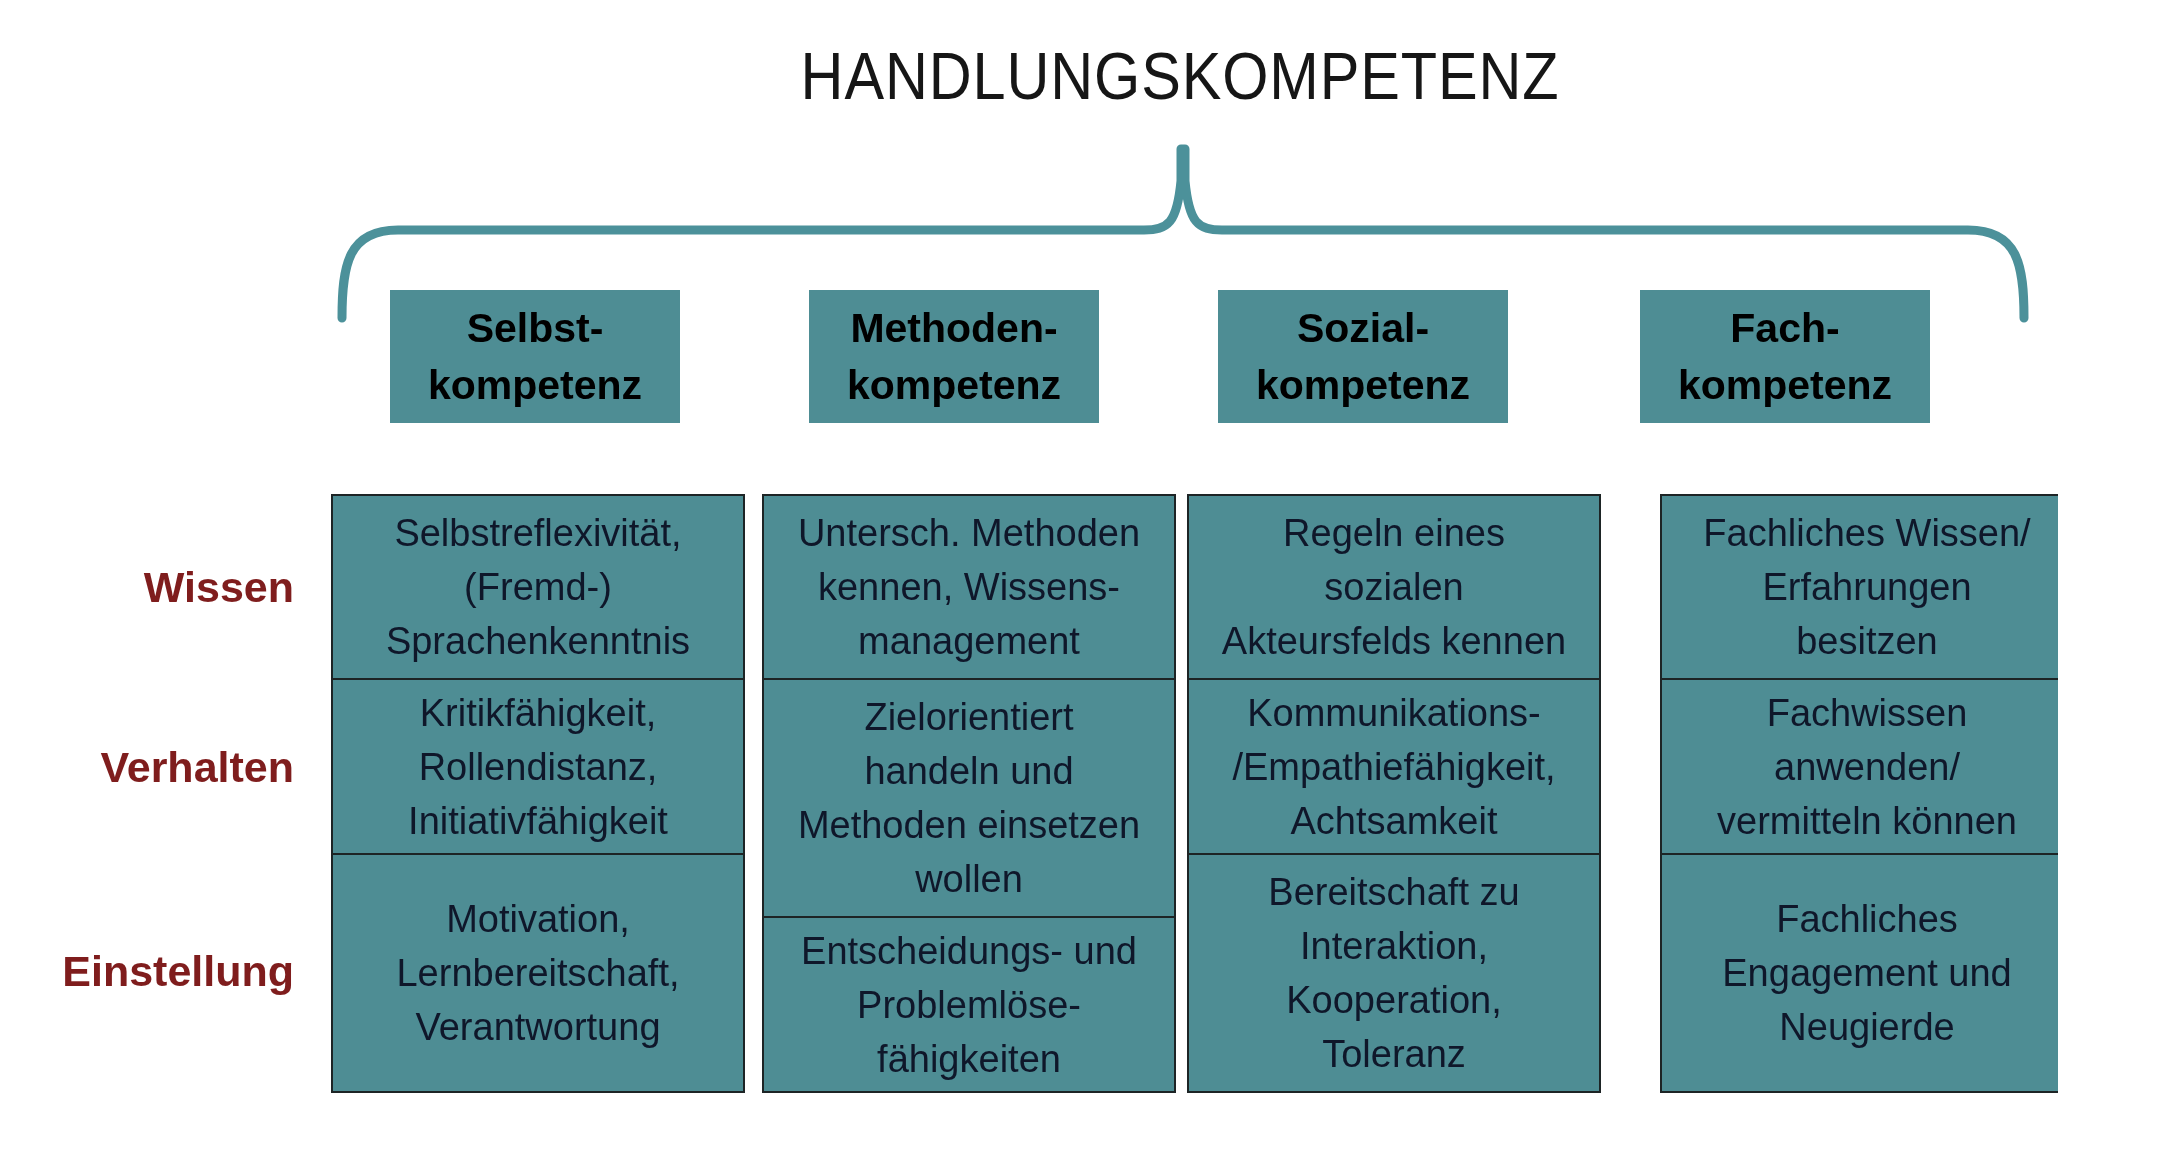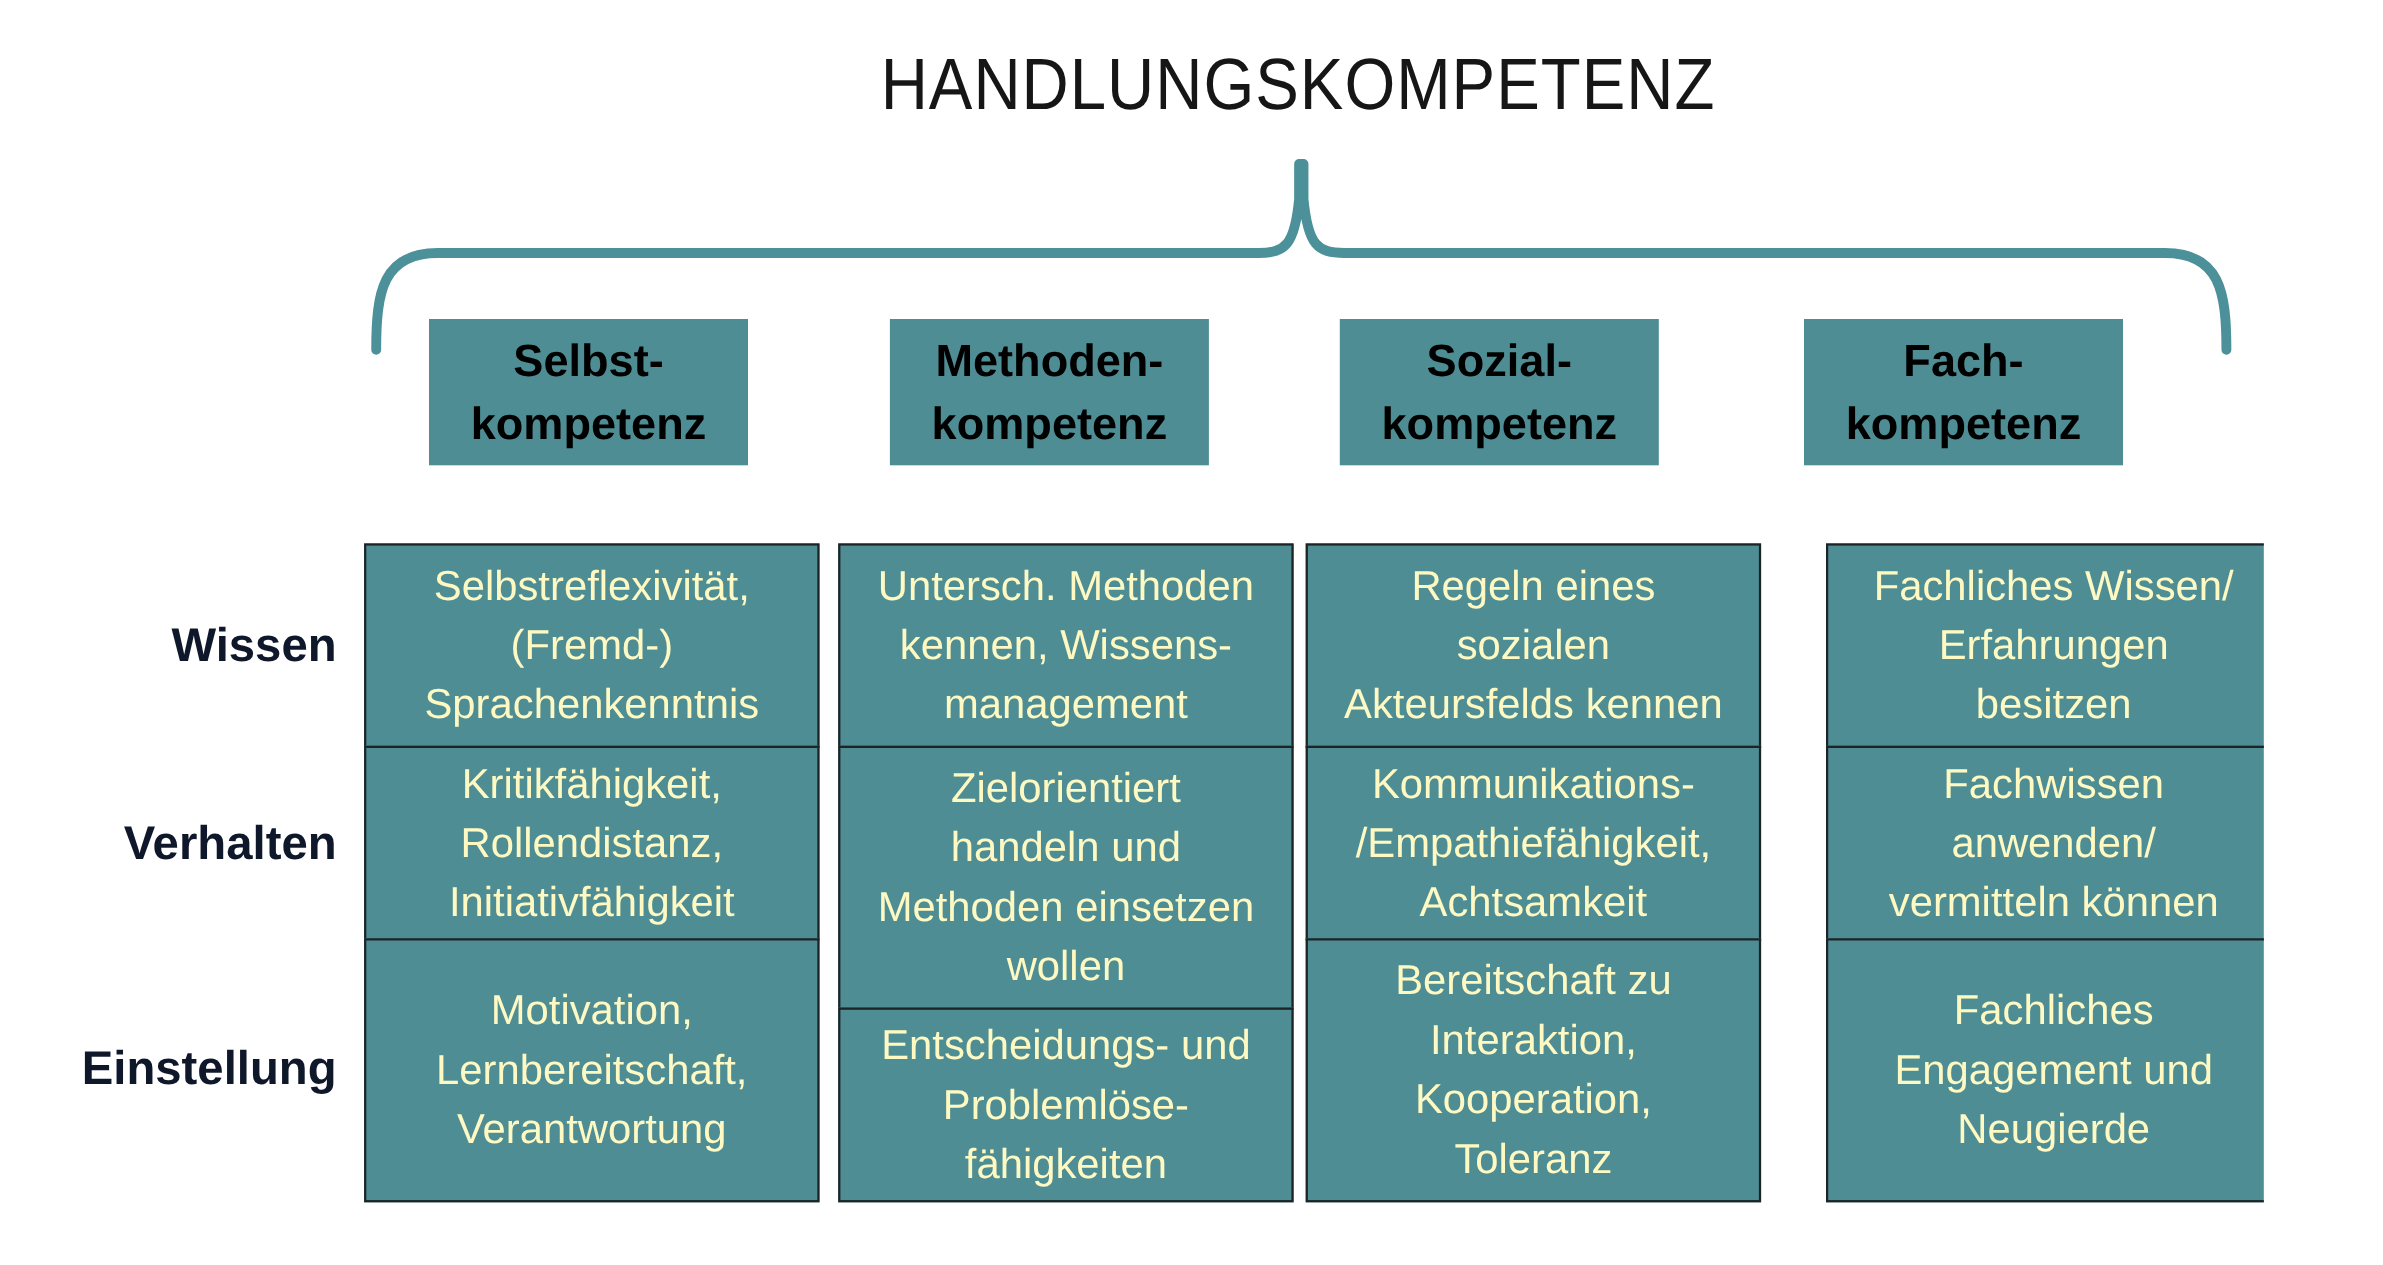--- a/index.html
+++ b/index.html
@@ -48,27 +48,27 @@
     font-size: 41px;
     line-height: 57px;
     white-space: pre-line;
   }
   .hb1 { left: 390px; }
   .hb2 { left: 809px; }
   .hb3 { left: 1218px; }
   .hb4 { left: 1640px; }
   .rlabel {
     position: absolute;
-    left: 16px;
+    left: 4px;
     width: 290px;
     text-align: right;
     font-weight: bold;
     font-size: 43px;
     line-height: 50px;
-    color: #0f172a;
+    color: #7f1d1d;
     white-space: nowrap;
   }
   .rl1 { top: 562px; }
   .rl2 { top: 742px; }
   .rl3 { top: 946px; }
   .tcol {
     position: absolute;
     top: 494px;
     width: 414px;
   }
@@ -78,21 +78,21 @@
   .tc4 { left: 1660px; }
   .cell {
     box-sizing: border-box;
     width: 100%;
     border: 2px solid #1D2425;
     background: #4E8D94;
     display: flex;
     align-items: center;
     justify-content: center;
     text-align: center;
-    color: #fef9c3;
+    color: #0f172a;
     font-size: 38px;
     line-height: 54px;
     white-space: pre-line;
     padding: 0 6px;
   }
   .cell + .cell { margin-top: -2px; }
   .rh1 { height: 186px; }
   .rh2 { height: 177px; }
   .rh3 { height: 240px; }
 </style>

